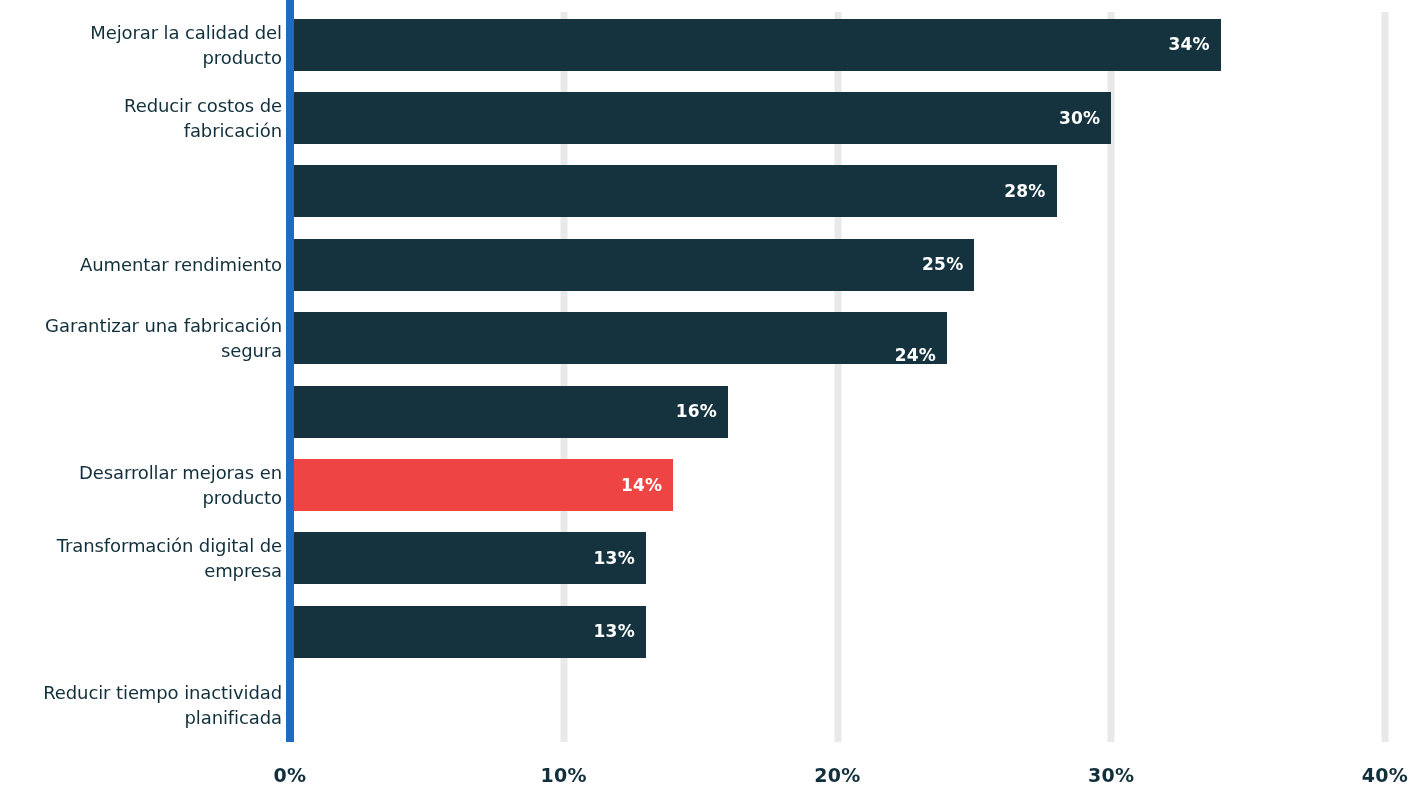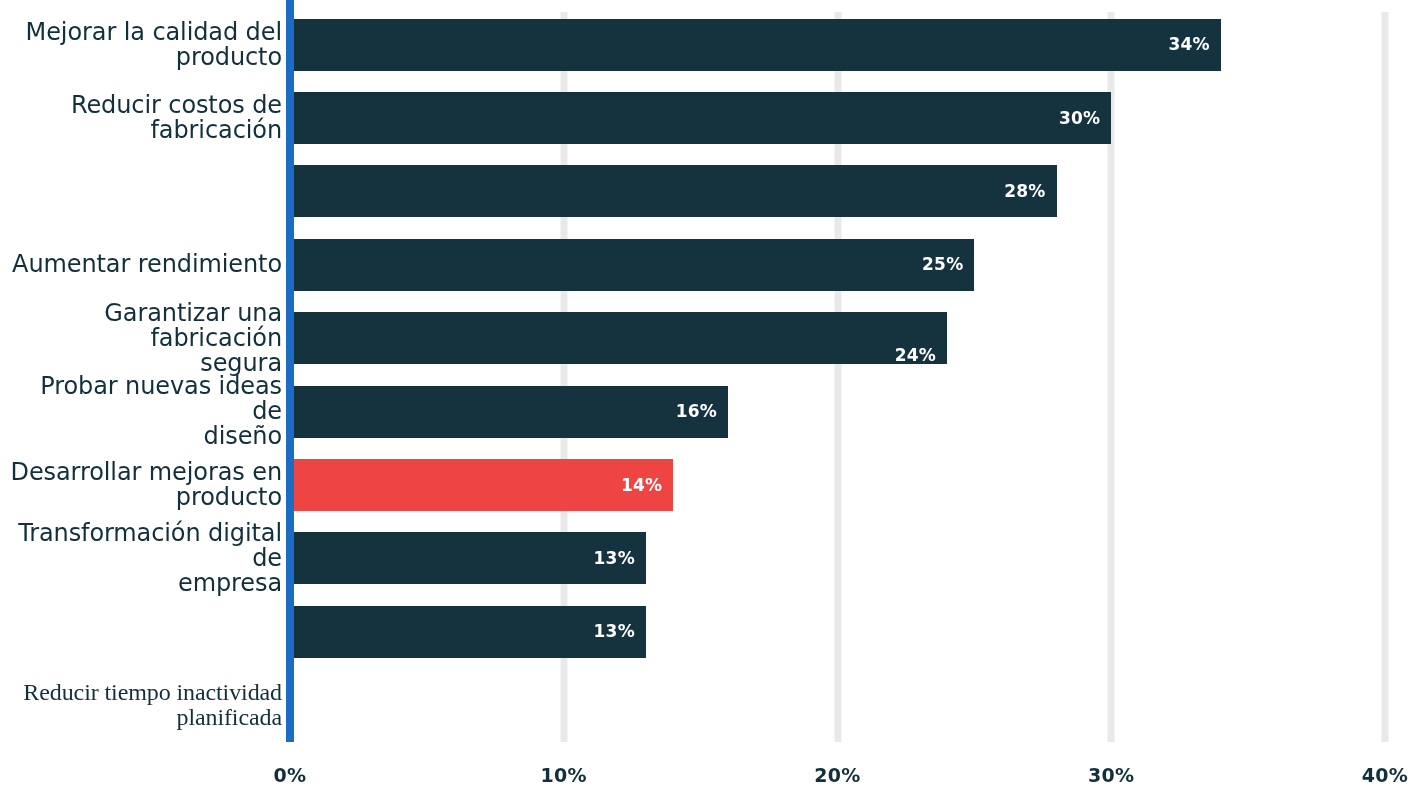--- a/index.html
+++ b/index.html
@@ -65,21 +65,21 @@
     right: 1139px; 
     top: 0;
     width: 272px;
     height: 73.4px;
     display: flex;
     flex-direction: column;
     align-items: flex-end;
     justify-content: center;
     text-align: right;
     color: #12303c;
-    font-size: 24px;
+    font-size: 18px;
     line-height: 25px;
     letter-spacing: -0.1px;
     white-space: pre-line;
   }
 
   .bar-track {
     position: absolute;
     left: 290px;
     top: 10.7px;
     height: 52px;
@@ -172,22 +172,20 @@
         <div class="bar-row" style="top: 301.6px;">
           <div class="cat-label">Garantizar una fabricación
 segura</div>
           <div class="bar-track" style="width: 657px;">
             <div class="bar" style="background: rgb(20, 51, 63); align-items: flex-end;">
               <span class="bar-value">24%</span>
             </div>
           </div>
         </div>
         <div class="bar-row" style="top: 375px;">
-          <div class="cat-label">Probar nuevas ideas de
-diseño</div>
           <div class="bar-track" style="width: 438px;">
             <div class="bar" style="background: rgb(20, 51, 63);">
               <span class="bar-value">16%</span>
             </div>
           </div>
         </div>
         <div class="bar-row" style="top: 448.4px;">
           <div class="cat-label">Desarrollar mejoras en
 producto</div>
           <div class="bar-track" style="width: 383.25px;">
@@ -205,21 +203,21 @@
             </div>
           </div>
         </div>
         <div class="bar-row" style="top: 595.2px;">
           <div class="bar-track" style="width: 355.875px;">
             <div class="bar" style="background: rgb(20, 51, 63);">
               <span class="bar-value">13%</span>
             </div>
           </div>
         </div>
-        <div class="bar-row" style="top: 668.6px; font-family: Liberation Serif, serif;">
+        <div class="bar-row" style="top: 668.6px;">
           <div class="cat-label">Reducir tiempo inactividad
 planificada</div>
         </div>
       </div>
     <div id="axis-line"></div>
   </div>
 
   <div id="x-axis">
       <div class="tick-label" style="left: 290px;">0%</div>
       <div class="tick-label" style="left: 563.75px;">10%</div>

